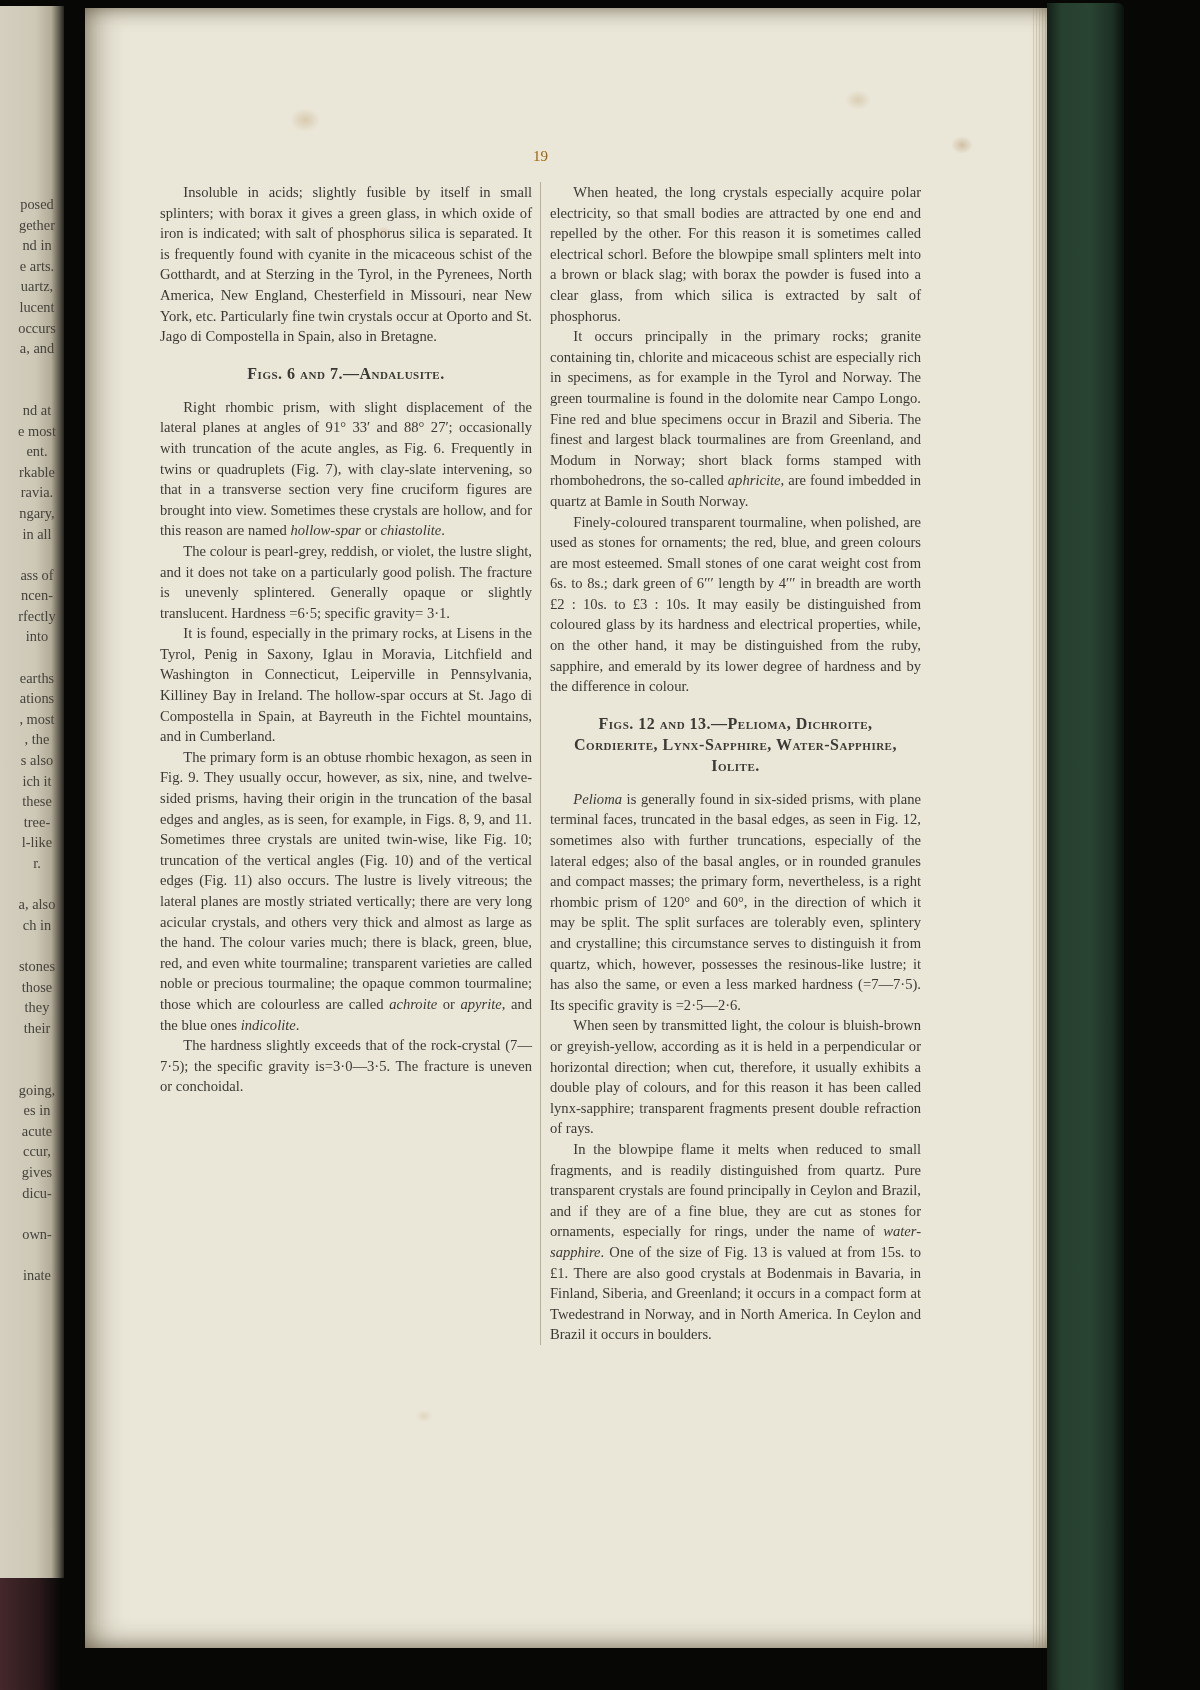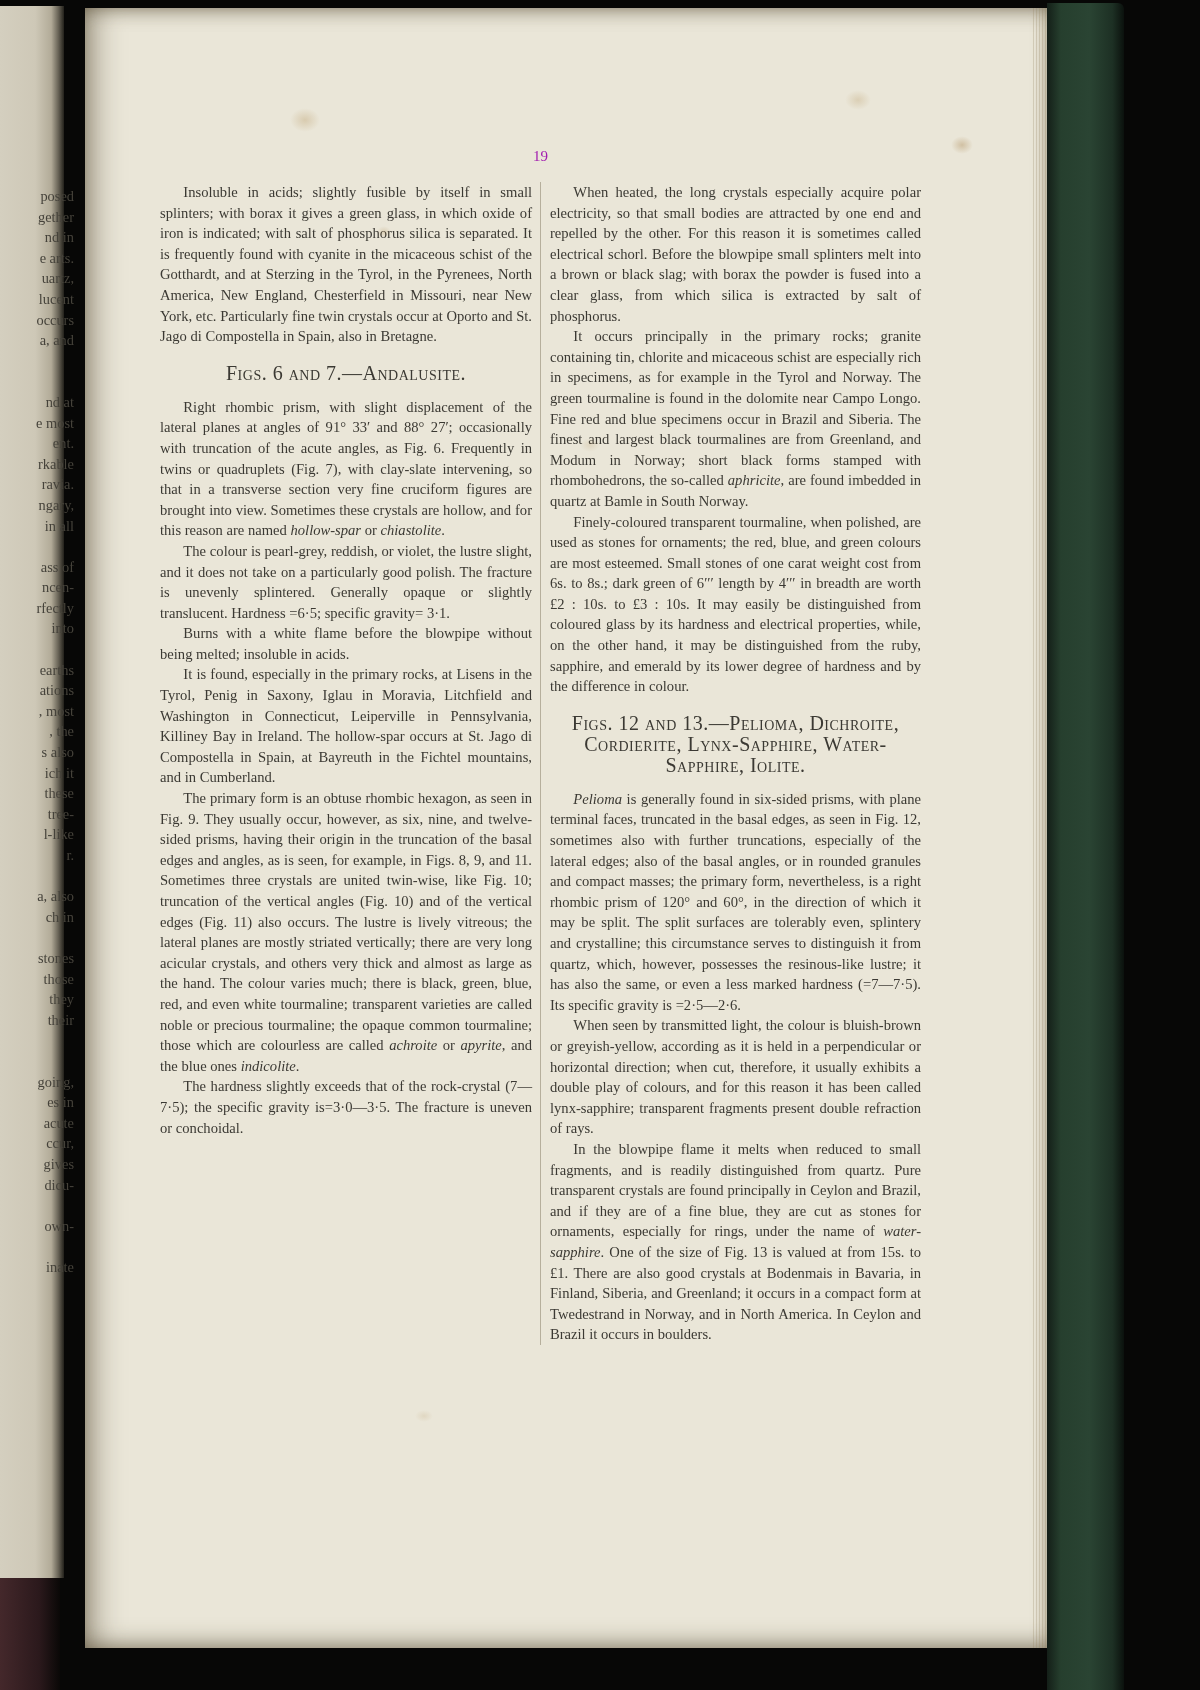--- a/index.html
+++ b/index.html
@@ -14,22 +14,22 @@
   
   .left-sliver-page {
     position:absolute; left:0; top:6px; width:64px; height:1572px;
     background:linear-gradient(90deg,#d4cfbf 0%,#cec8b7 55%,#b2ab98 80%,#696457 91%,#23211b 100%);
   }
   .left-cover-bottom {
     position:absolute; left:0; top:1578px; width:60px; height:112px;
     background:linear-gradient(90deg,#44282b 0%,#2b191c 65%,#0a0807 100%);
   }
   .left-fragments {
-    position:absolute; left:0; top:186px; width:74px;
-    text-align:right; font-size:14.4px; line-height:20.6px; color:#45423a;
+    position:absolute; left:0; top:194px; width:74px;
+    text-align:center; font-size:14.4px; line-height:20.6px; color:#45423a;
   }
   .frag-line { height:20.6px; white-space:nowrap; }
 
   
   .page {
     position:absolute; left:85px; top:8px; width:962px; height:1640px;
     box-sizing:border-box; padding:140px 126px 0 75px;
     background:#eae6d8;
     box-shadow:
       inset 20px 0 30px -12px rgba(70,58,34,0.50),
@@ -39,36 +39,36 @@
   }
   .page::after { 
     content:""; position:absolute; right:0; top:0; width:16px; height:100%;
     background:repeating-linear-gradient(90deg,
       rgba(150,135,100,0) 0 2px, rgba(150,135,100,0.28) 2px 3px);
   }
   .spot { position:absolute; border-radius:50%; pointer-events:none; }
 
   .page-number {
     width:761px; text-align:center;
-    font-size:15px; color:#a21caf;
+    font-size:15px; color:#a16207;
   }
   .columns { display:flex; margin-top:17px; }
   .col { box-sizing:border-box; }
   .col-left  { width:380px; padding-right:8px; }
   .divider   { width:1px; background:#b6af9c; }
   .col-right { width:380px; padding-left:9px; }
 
   .para {
     margin:0; text-indent:1.6em; text-align:justify;
     font-size:14.6px; line-height:20.6px; color:#3b3933;
   }
   .fig-heading {
-    margin:16px 14px 13px; text-align:center; font-weight:normal;
+    margin:16px 14px 13px; text-align:center; font-weight:bold;
     font-variant:small-caps; letter-spacing:0.5px;
-    font-size:20px; line-height:21px; color:#3b3933;
+    font-size:16px; line-height:21px; color:#3b3933;
   }
 
   
   .book-cover {
     position:absolute; left:1047px; top:3px; width:77px; height:1687px;
     background:linear-gradient(90deg,#141f18 0%,#263f2e 18%,#2a4433 55%,#1d3024 85%,#0b110d 100%);
     border-top-right-radius:6px;
   }
 </style>
 </head>
@@ -148,21 +148,20 @@
 
     <div class="page-number">19</div>
 
     <div class="columns">
 
       <div class="col col-left">
         <p class="para">Insoluble in acids; slightly fusible by itself in small splinters; with borax it gives a green glass, in which oxide of iron is indicated; with salt of phosphorus silica is separated. It is frequently found with cyanite in the micaceous schist of the Gotthardt, and at Sterzing in the Tyrol, in the Pyrenees, North America, New England, Chesterfield in Missouri, near New York, etc. Particularly fine twin crystals occur at Oporto and St. Jago di Compostella in Spain, also in Bretagne.</p>
         <h3 class="fig-heading">Figs. 6 and 7.—Andalusite.</h3>
         <p class="para">Right rhombic prism, with slight displacement of the lateral planes at angles of 91° 33′ and 88° 27′; occasionally with truncation of the acute angles, as Fig. 6. Frequently in twins or quadruplets (Fig. 7), with clay-slate intervening, so that in a transverse section very fine cruciform figures are brought into view. Sometimes these crystals are hollow, and for this reason are named <i>hollow-spar</i> or <i>chiastolite</i>.</p>
         <p class="para">The colour is pearl-grey, reddish, or violet, the lustre slight, and it does not take on a particularly good polish. The fracture is unevenly splintered. Generally opaque or slightly translucent. Hardness =6·5; specific gravity= 3·1.</p>
-        <p class="para">Burns with a white flame before the blowpipe without being melted; insoluble in acids.</p>
         <p class="para">It is found, especially in the primary rocks, at Lisens in the Tyrol, Penig in Saxony, Iglau in Moravia, Litchfield and Washington in Connecticut, Leiperville in Pennsylvania, Killiney Bay in Ireland. The hollow-spar occurs at St. Jago di Compostella in Spain, at Bayreuth in the Fichtel mountains, and in Cumberland.</p>
         <p class="para">The primary form is an obtuse rhombic hexagon, as seen in Fig. 9. They usually occur, however, as six, nine, and twelve-sided prisms, having their origin in the truncation of the basal edges and angles, as is seen, for example, in Figs. 8, 9, and 11. Sometimes three crystals are united twin-wise, like Fig. 10; truncation of the vertical angles (Fig. 10) and of the vertical edges (Fig. 11) also occurs. The lustre is lively vitreous; the lateral planes are mostly striated vertically; there are very long acicular crystals, and others very thick and almost as large as the hand. The colour varies much; there is black, green, blue, red, and even white tourmaline; transparent varieties are called noble or precious tourmaline; the opaque common tourmaline; those which are colourless are called <i>achroite</i> or <i>apyrite</i>, and the blue ones <i>indicolite</i>.</p>
         <p class="para">The hardness slightly exceeds that of the rock-crystal (7—7·5); the specific gravity is=3·0—3·5. The fracture is uneven or conchoidal.</p>
       </div>
 
       <div class="divider"></div>
 
       <div class="col col-right">
         <p class="para">When heated, the long crystals especially acquire polar electricity, so that small bodies are attracted by one end and repelled by the other. For this reason it is sometimes called electrical schorl. Before the blowpipe small splinters melt into a brown or black slag; with borax the powder is fused into a clear glass, from which silica is extracted by salt of phosphorus.</p>
         <p class="para">It occurs principally in the primary rocks; granite containing tin, chlorite and micaceous schist are especially rich in specimens, as for example in the Tyrol and Norway. The green tourmaline is found in the dolomite near Campo Longo. Fine red and blue specimens occur in Brazil and Siberia. The finest and largest black tourmalines are from Greenland, and Modum in Norway; short black forms stamped with rhombohedrons, the so-called <i>aphricite</i>, are found imbedded in quartz at Bamle in South Norway.</p>

